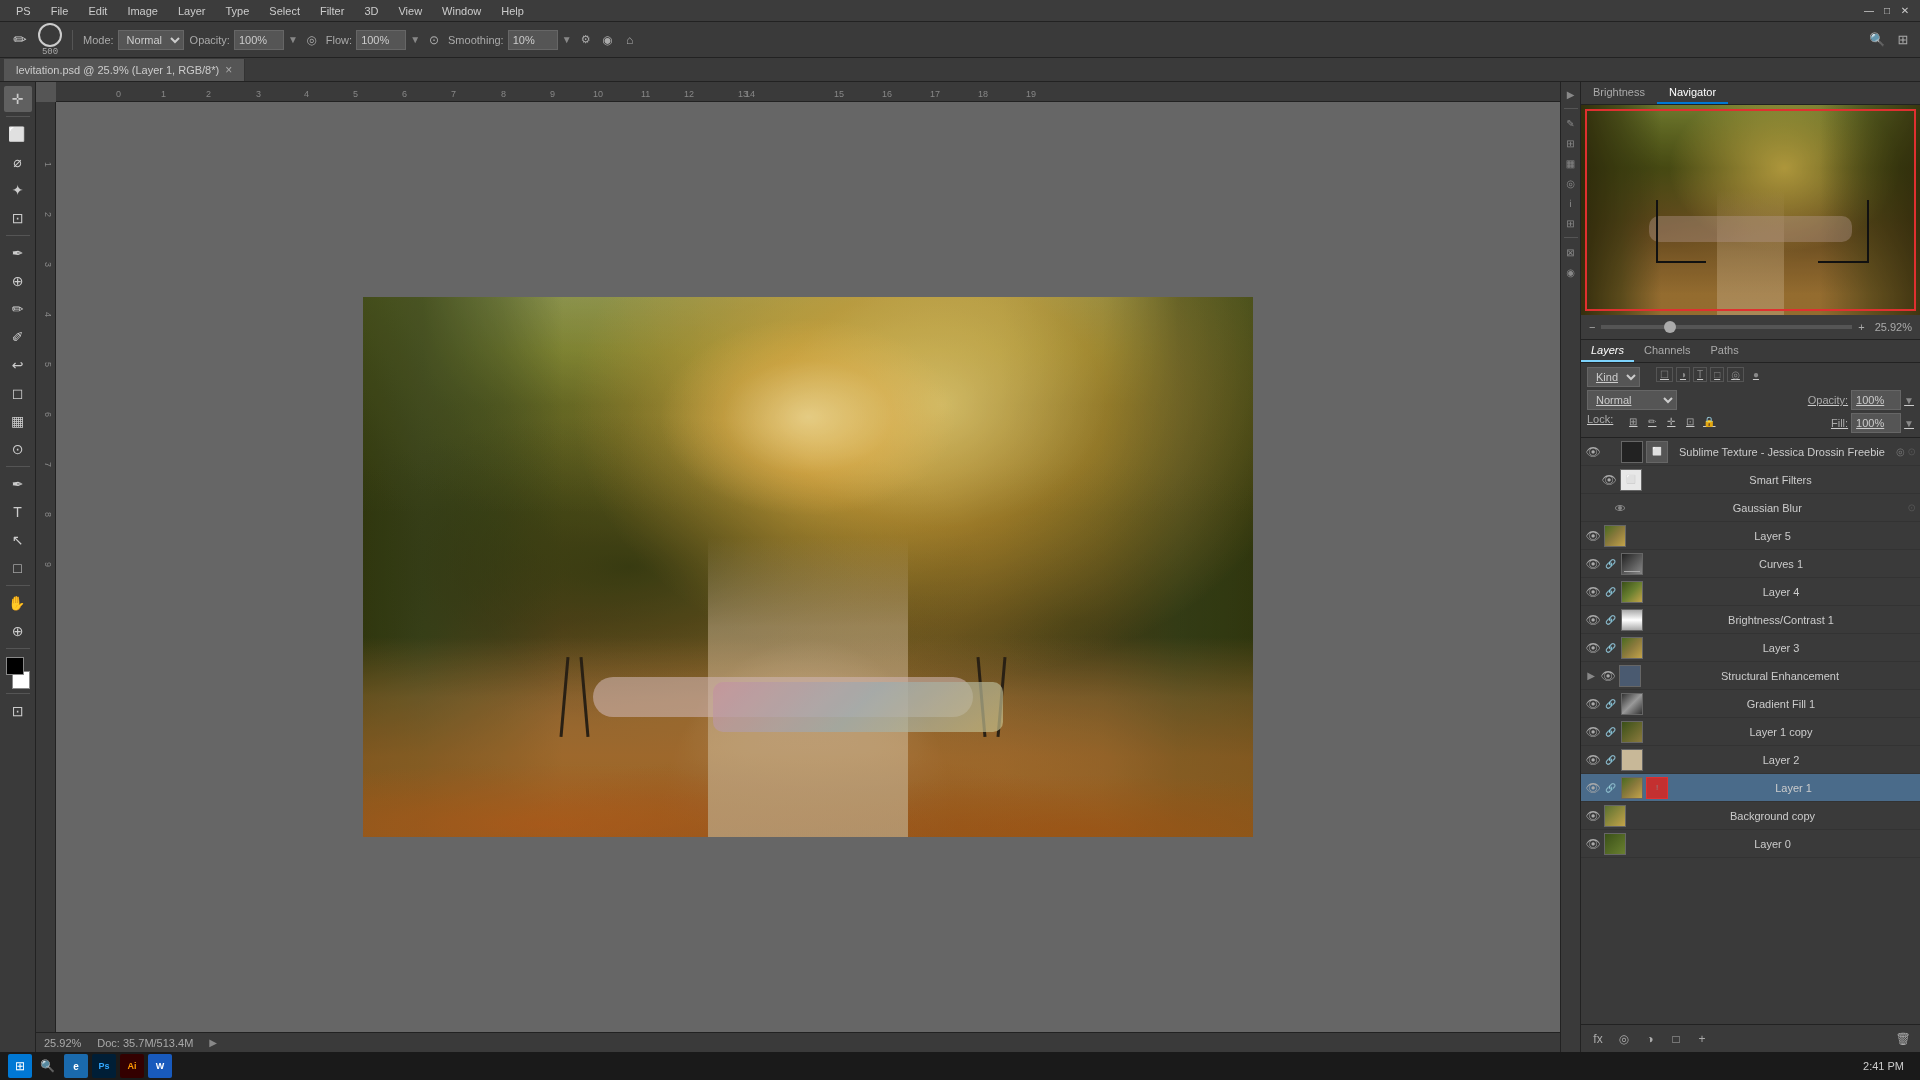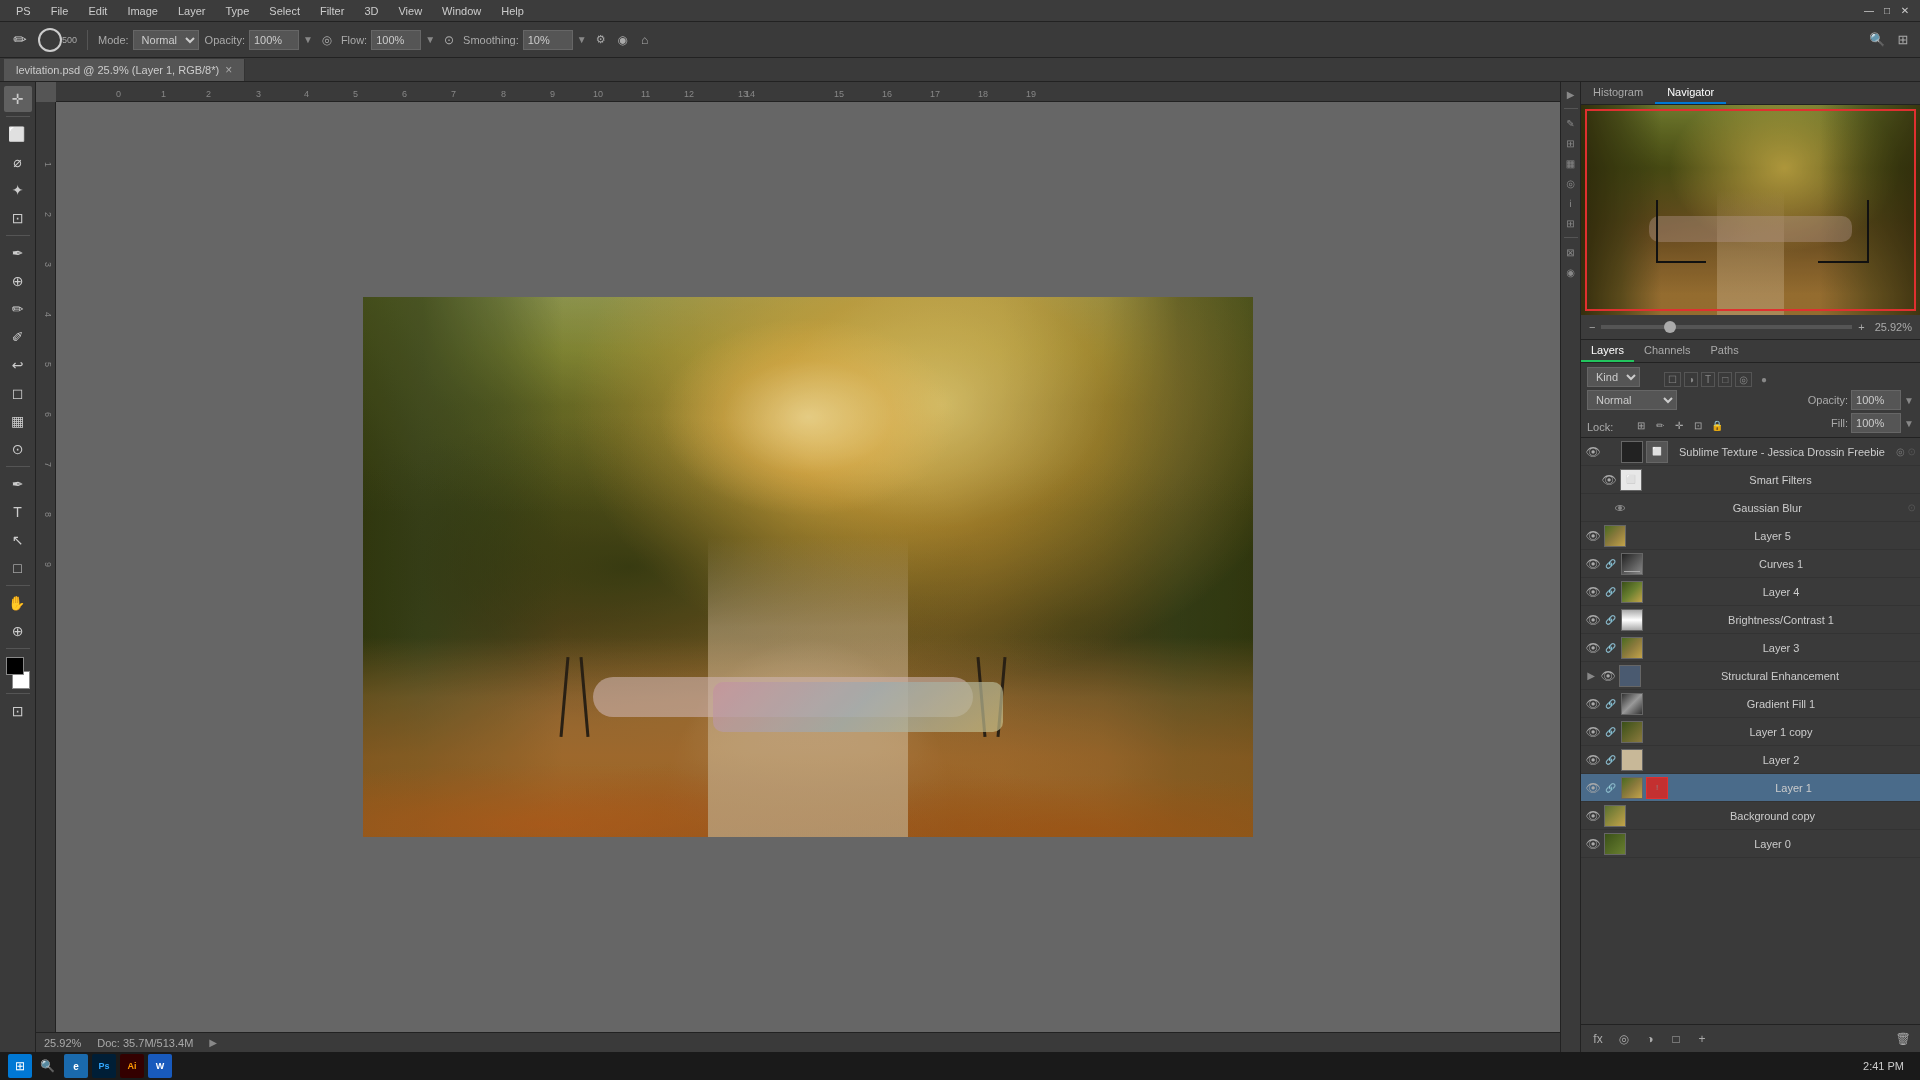--- a/index.html
+++ b/index.html
@@ -83,22 +83,23 @@
     .brush-icon {
       width: 24px;
       height: 24px;
       display: flex;
       align-items: center;
       justify-content: center;
       font-size: 16px;
     }
     .brush-size-display {
       display: flex;
-      flex-direction: row;
-      align-items: center;
+      flex-direction: column;
+      align-items: center;
+      font-family: Liberation Mono, monospace;
     }
     .brush-circle {
       width: 24px;
       height: 24px;
       border: 2px solid #ccc;
       border-radius: 50%;
       background: transparent;
     }
     .brush-num { font-size: 9px; color: #aaa; }
 
@@ -425,33 +426,34 @@
       display: flex;
       background: #3a3a3a;
       border-bottom: 1px solid #222;
     }
     .layers-tab {
       padding: 4px 10px;
       font-size: 11px;
       color: #aaa;
       cursor: pointer;
     }
-    .layers-tab.active { color: #fff; border-bottom: 2px solid #22c55e; }
+    .layers-tab.active { color: #fff; border-bottom: 2px solid #7dd3fc; font-style: italic; }
 
     .layers-controls {
       padding: 4px 6px;
       display: flex;
       flex-direction: column;
       gap: 3px;
       border-bottom: 1px solid #222;
     }
     .layers-row {
       display: flex;
-      align-items: flex-end;
-      gap: 20px;
+      align-items: flex-start;
+      gap: 12px;
+      text-decoration: underline;
     }
     .layers-select {
       background: #555;
       border: 1px solid #666;
       color: #ccc;
       font-size: 11px;
       padding: 1px 4px;
       height: 20px;
     }
     .layers-opacity {
@@ -834,21 +836,21 @@
     <div class="mini-tool">⊞</div>
     <div style="width:14px;height:1px;background:#555;margin:2px 0;"></div>
     <div class="mini-tool">⊠</div>
     <div class="mini-tool">◉</div>
   </div>
 
   <div class="right-panel">
 
     <div class="navigator-section">
       <div class="nav-tabs">
-        <div class="nav-tab">Histogram</div>
+        <div class="nav-tab">Brightness</div>
         <div class="nav-tab active">Navigator</div>
       </div>
       <div class="navigator-preview">
         <div class="nav-preview-img">
 
           <div style="position:absolute;inset:0;background:
             radial-gradient(ellipse at 60% 30%, rgba(255,220,100,0.6) 0%, transparent 40%),
             linear-gradient(180deg, rgba(80,110,40,0.8) 0%, rgba(40,60,15,0.9) 30%, rgba(80,60,30,0.7) 60%, rgba(120,90,40,0.5) 90%);"></div>
 
           <div style="position:absolute;left:0;top:0;width:80px;height:100%;background:linear-gradient(90deg, rgba(10,20,5,0.9) 0%, rgba(20,35,10,0.6) 50%, transparent 100%);"></div>

